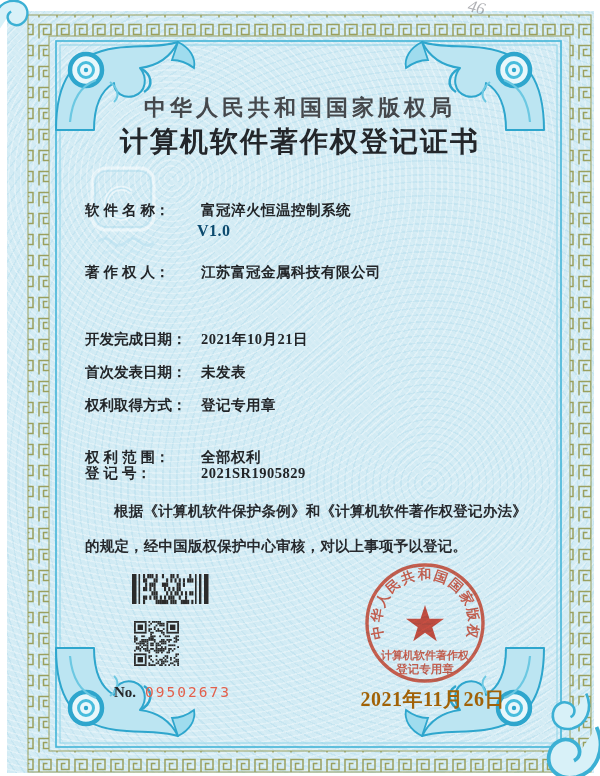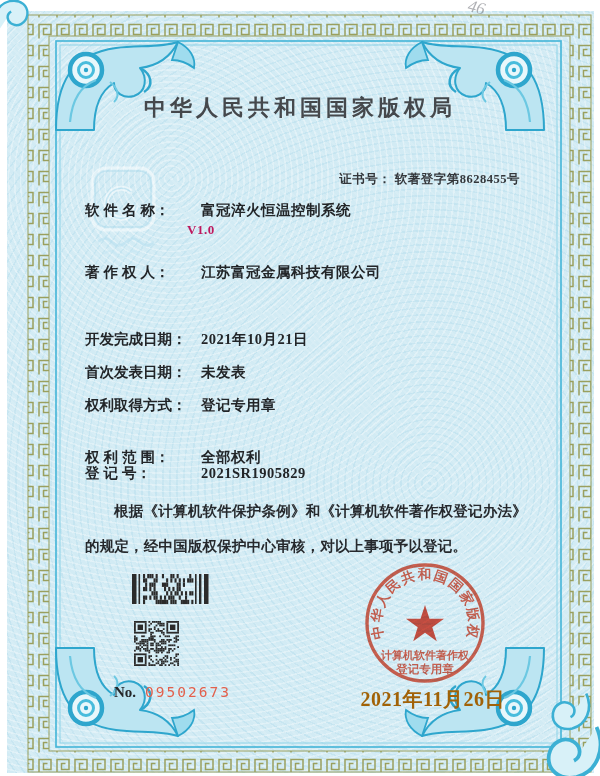--- a/index.html
+++ b/index.html
@@ -36,22 +36,22 @@
   }
   .row { left:85px; color:#25282c; font-size:14.5px; white-space:nowrap; }
   .row .lbl {
     display:inline-block; width:112px; font-weight:700;
     font-family:"Liberation Sans", sans-serif; color:#222528;
   }
   .row .val {
     display:inline-block; font-weight:700;
     font-family:"Liberation Serif", serif; color:#222528; letter-spacing:0.5px;
   }
-  .val2 { left:187px; top:222px; font-weight:700; font-family:"Liberation Serif", serif;
-    font-size:13px; color:#be185d; letter-spacing:0.5px; }
+  .val2 { left:197px; top:222px; font-weight:700; font-family:"Liberation Serif", serif;
+    font-size:16px; color:#0c4a6e; letter-spacing:0.5px; }
   .statement {
     left:85px; width:442px; top:494px; font-size:14.5px; line-height:34.5px;
     text-indent:2em; color:#26292d; font-family:"Liberation Serif", serif;
     font-weight:600; letter-spacing:0.2px; text-align:justify;
   }
   .serial { left:114px; top:683px; font-size:15px; }
   .serial .no { font-family:"Liberation Serif", serif; font-weight:700; color:#25272a; margin-right:9px; }
   .serial .num { color:#e2604c; letter-spacing:2px; font-family:"DejaVu Sans Mono", monospace; font-size:14.5px; }
   .regdate {
     left:345px; width:160px; top:686px; text-align:right;
@@ -112,24 +112,21 @@
       <rect x="8" y="6" width="62" height="62" rx="14" fill="none" stroke="#ffffff" stroke-width="3"></rect>
       <rect x="11" y="9" width="56" height="56" rx="12" fill="none" stroke="#a9d9ec" stroke-width="1.6"></rect>
       <path d="M52,44 a15,15 0 1 1 -5,-14" fill="none" stroke="#ffffff" stroke-width="5"></path>
       <path d="M52,44 a15,15 0 1 1 -5,-14" fill="none" stroke="#b4dff0" stroke-width="1.5"></path>
       <path d="M14,80 q7,-7 14,0 t14,0 t14,0 t14,0" fill="none" stroke="#b4dff0" stroke-width="2.5"></path>
       <path d="M20,92 q6,-6 12,0 t12,0 t12,0" fill="none" stroke="#c4e7f4" stroke-width="2"></path>
     </g>
   </svg>
 
   <div class="abs issuer">中华人民共和国国家版权局</div>
-  <div class="abs certno">
-    <span>证书号：</span>
-    <span>软著登字第8628455号</span>
-  </div>
+  <div class="abs title">计算机软件著作权登记证书</div>
 
   <div class="abs row" style="top:201px">
     <span class="lbl">软 件 名 称：</span>
     <span class="val">富冠淬火恒温控制系统</span>
   </div>
   <div class="abs val2">V1.0</div>
 
   <div class="abs row" style="top:263px">
     <span class="lbl">著 作 权 人：</span>
     <span class="val">江苏富冠金属科技有限公司</span>

